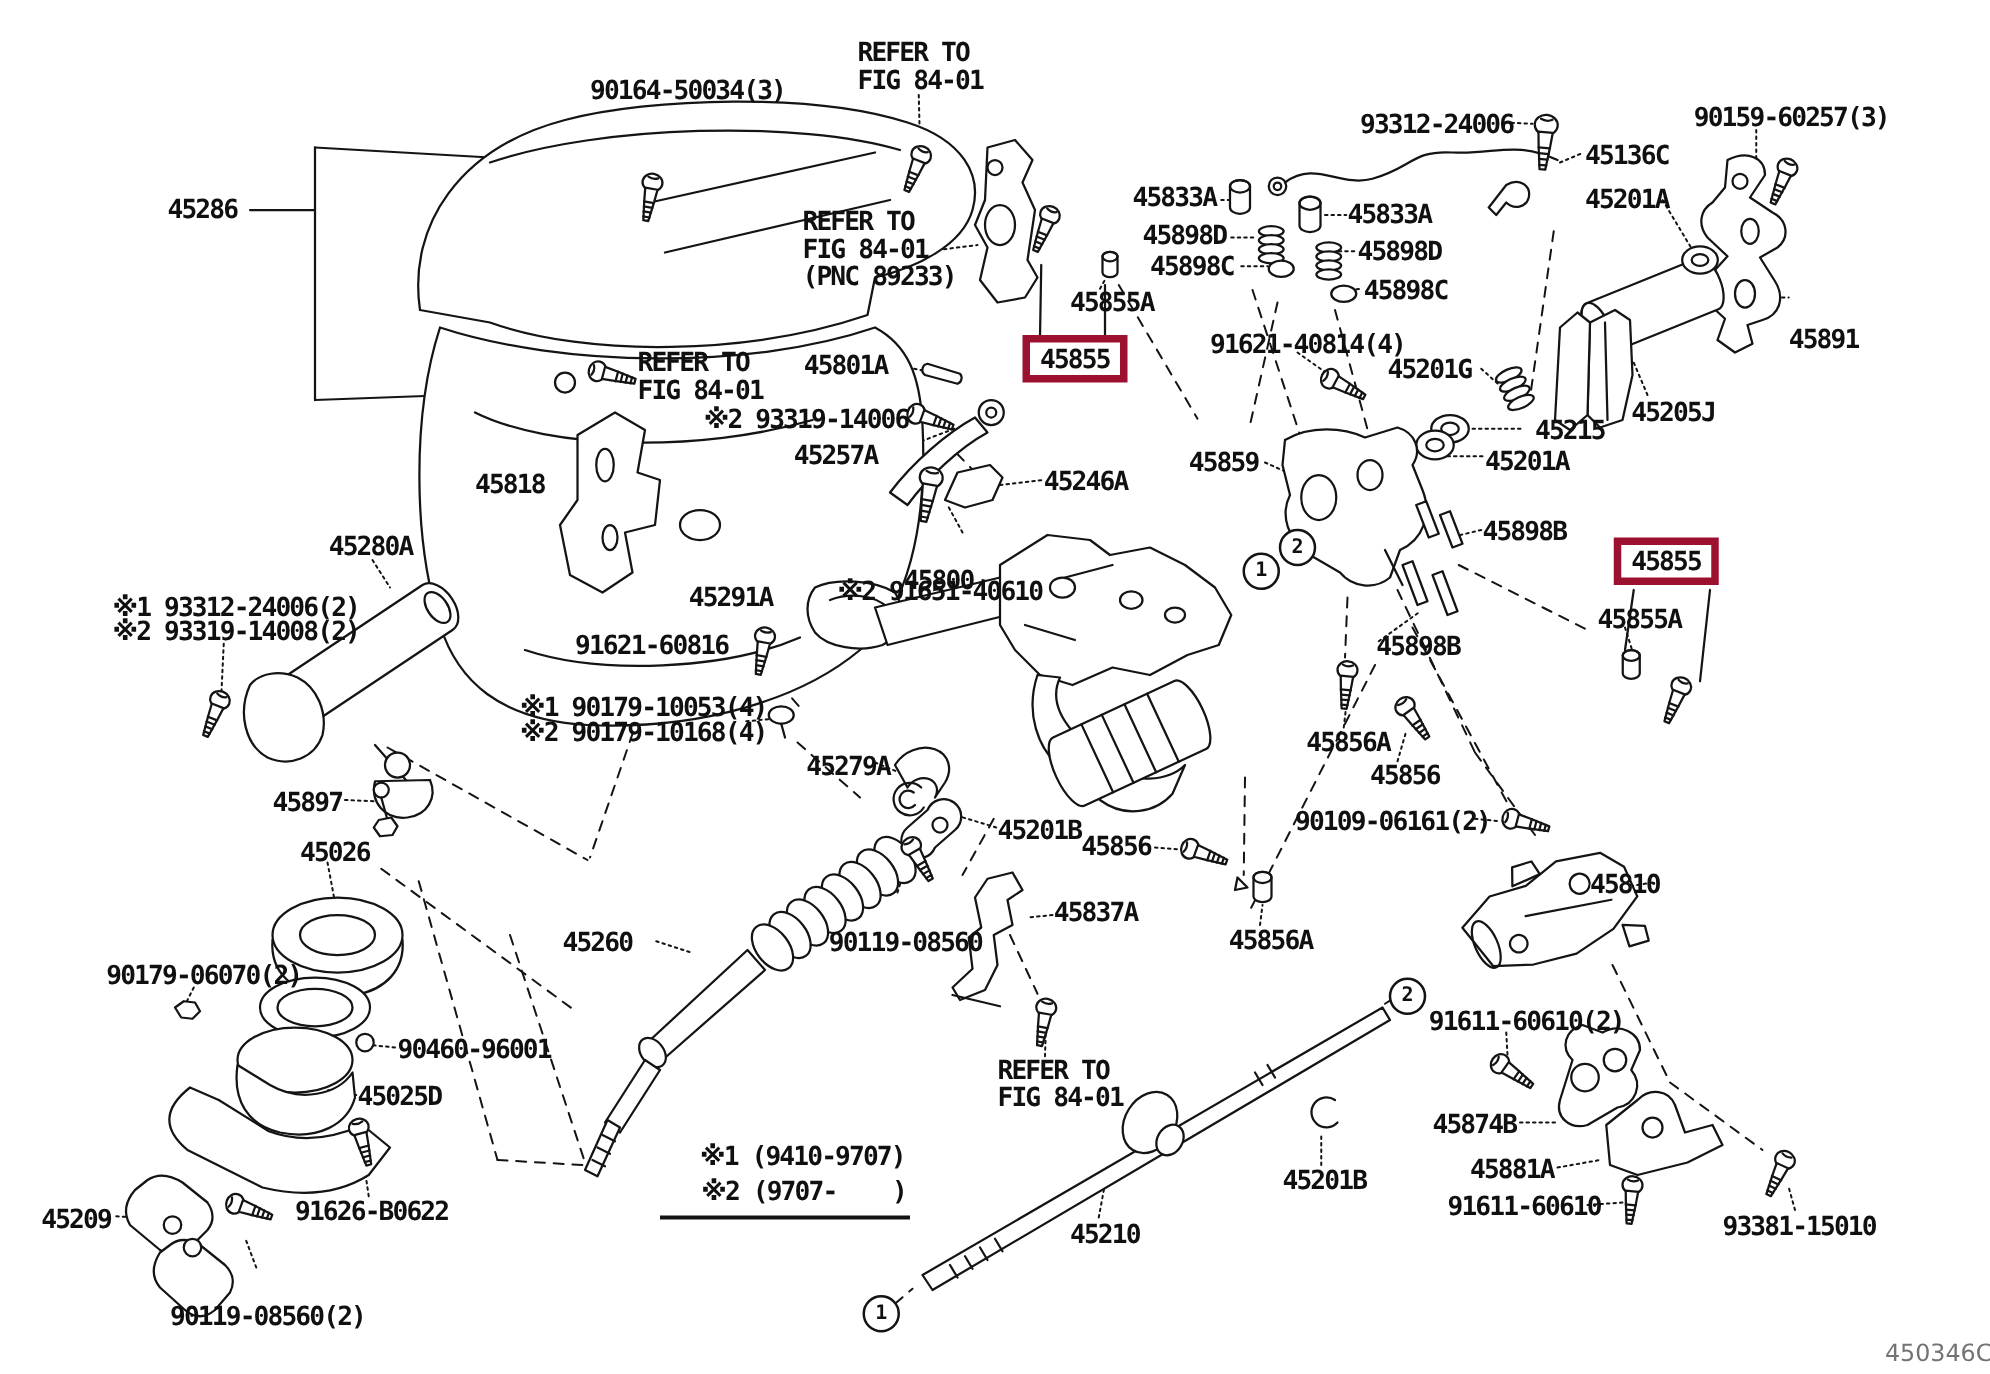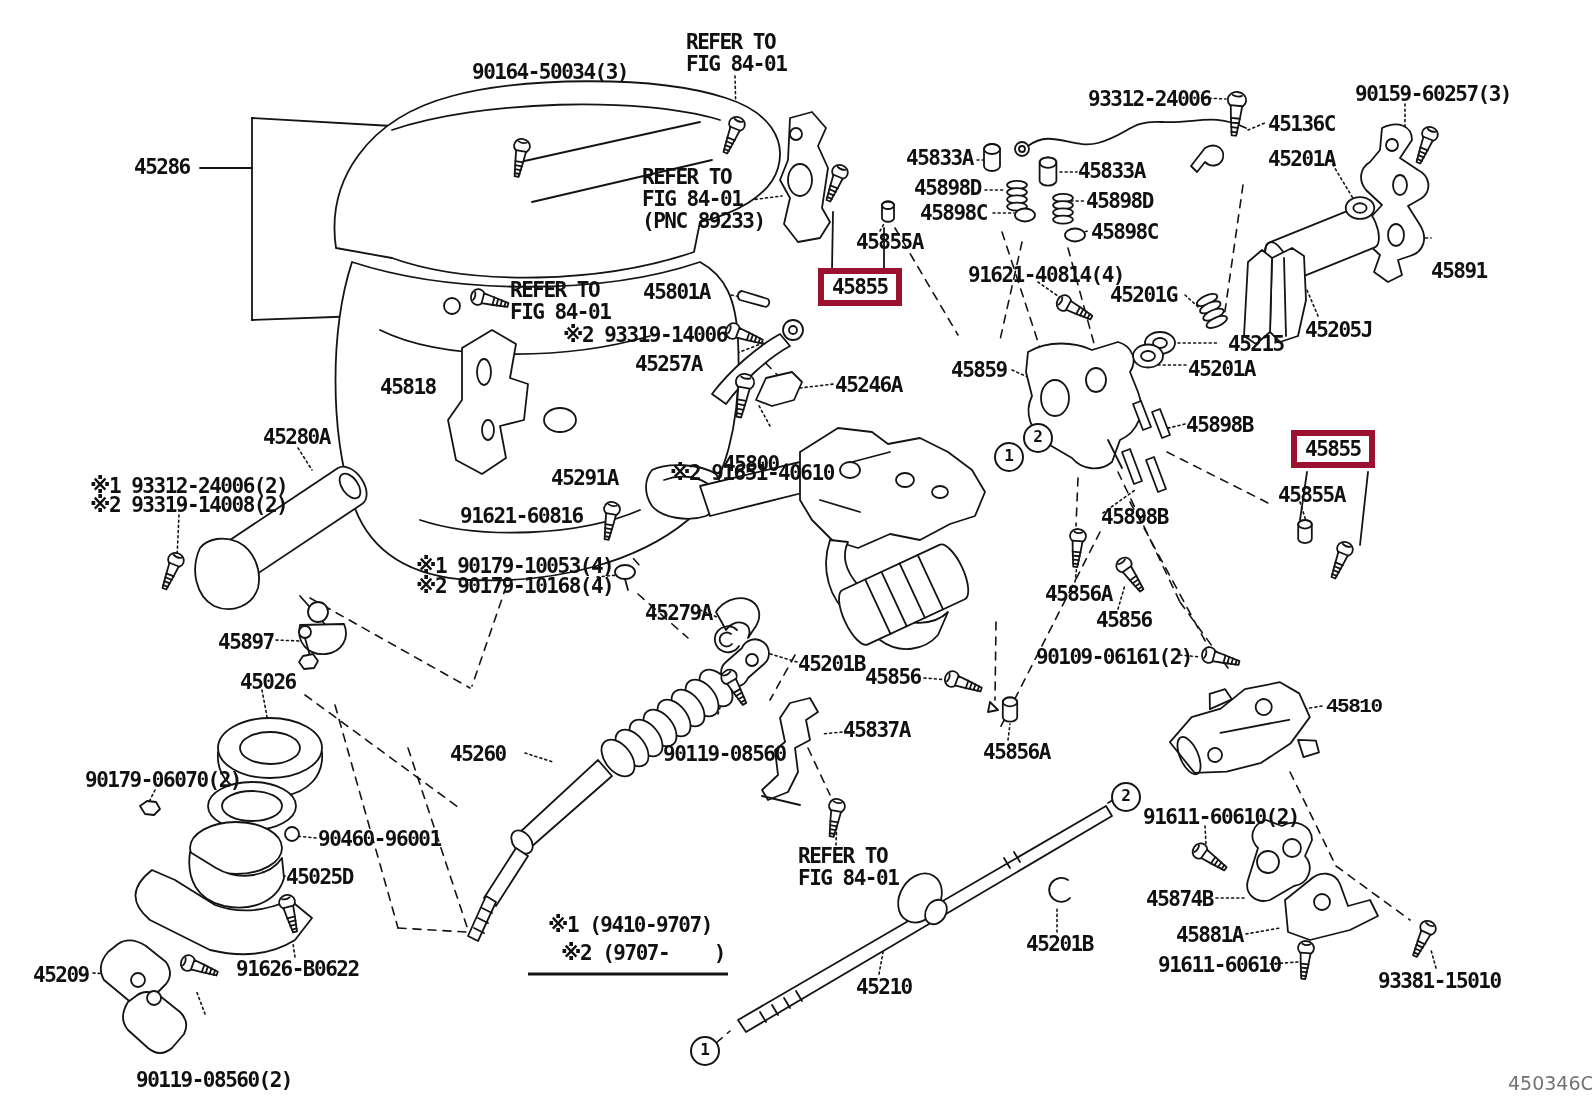--- a/index.html
+++ b/index.html
@@ -471,38 +471,38 @@
       <div class="lbl" style="left: 416px; top: 555px;"><div>※1 90179-10053(4)</div></div>
       <div class="lbl" style="left: 416px; top: 575px;"><div>※2 90179-10168(4)</div></div>
       <div class="lbl" style="left: 645px; top: 602px;"><div>45279A</div></div>
       <div class="lbl" style="left: 218px; top: 631px;"><div>45897</div></div>
       <div class="lbl" style="left: 240px; top: 671px;"><div>45026</div></div>
       <div class="lbl" style="left: 85px; top: 769px;"><div>90179-06070(2)</div></div>
       <div class="lbl" style="left: 318px; top: 828px;"><div>90460-96001</div></div>
       <div class="lbl" style="left: 286px; top: 866px;"><div>45025D</div></div>
       <div class="lbl" style="left: 236px; top: 958px;"><div>91626-B0622</div></div>
       <div class="lbl" style="left: 33px; top: 964px;"><div>45209</div></div>
-      <div class="lbl" style="left: 136px; top: 1069px;"><div>90119-08560(2)</div></div>
+      <div class="lbl" style="left: 136px; top: 1042px;"><div>90119-08560(2)</div></div>
       <div class="lbl" style="left: 450px; top: 743px;"><div>45260</div></div>
       <div class="lbl" style="left: 663px; top: 714px; margin-top: 29px;"><div>90119-08560</div></div>
       <div class="lbl" style="left: 798px; top: 653px;"><div>45201B</div></div>
       <div class="lbl" style="left: 865px; top: 666px;"><div>45856</div></div>
       <div class="lbl" style="left: 843px; top: 719px;"><div>45837A</div></div>
       <div class="lbl" style="left: 798px; top: 845px;"><div>REFER TO</div><div>FIG 84-01</div></div>
-      <div class="lbl" style="left: 548px; top: 914px;"><div>※1 (9410-9707)</div></div>
+      <div class="lbl" style="left: 560px; top: 914px;"><div>※1 (9410-9707)</div></div>
       <div class="lbl" style="left: 561px; top: 942px;"><div>※2 (9707-    )</div></div>
       <div class="lbl" style="left: 856px; top: 976px;"><div>45210</div></div>
       <div class="lbl" style="left: 1186px; top: 414px;"><div>45898B</div></div>
       <div class="lbl" style="left: 1101px; top: 506px;"><div>45898B</div></div>
       <div class="lbl boxed" style="left: 1291px; top: 430px;"><div>45855</div></div>
       <div class="lbl" style="left: 1278px; top: 484px;"><div>45855A</div></div>
       <div class="lbl" style="left: 1045px; top: 583px;"><div>45856A</div></div>
       <div class="lbl" style="left: 1096px; top: 609px;"><div>45856</div></div>
       <div class="lbl" style="left: 1036px; top: 646px;"><div>90109-06161(2)</div></div>
-      <div class="lbl" style="left: 1326px; top: 696px; font-family: Liberation Mono, monospace;"><div>45810</div></div>
+      <div class="lbl" style="left: 1272px; top: 696px;"><div>45810</div></div>
       <div class="lbl" style="left: 983px; top: 741px;"><div>45856A</div></div>
       <div class="lbl" style="left: 1143px; top: 806px;"><div>91611-60610(2)</div></div>
       <div class="lbl" style="left: 1146px; top: 888px;"><div>45874B</div></div>
       <div class="lbl" style="left: 1026px; top: 933px;"><div>45201B</div></div>
       <div class="lbl" style="left: 1176px; top: 924px;"><div>45881A</div></div>
       <div class="lbl" style="left: 1158px; top: 954px;"><div>91611-60610</div></div>
       <div class="lbl" style="left: 1378px; top: 970px;"><div>93381-15010</div></div>
       <div class="callout" style="left: 994px; top: 442px;">1</div>
       <div class="callout" style="left: 1023px; top: 423px;">2</div>
       <div class="callout" style="left: 690px; top: 1036px;">1</div>

